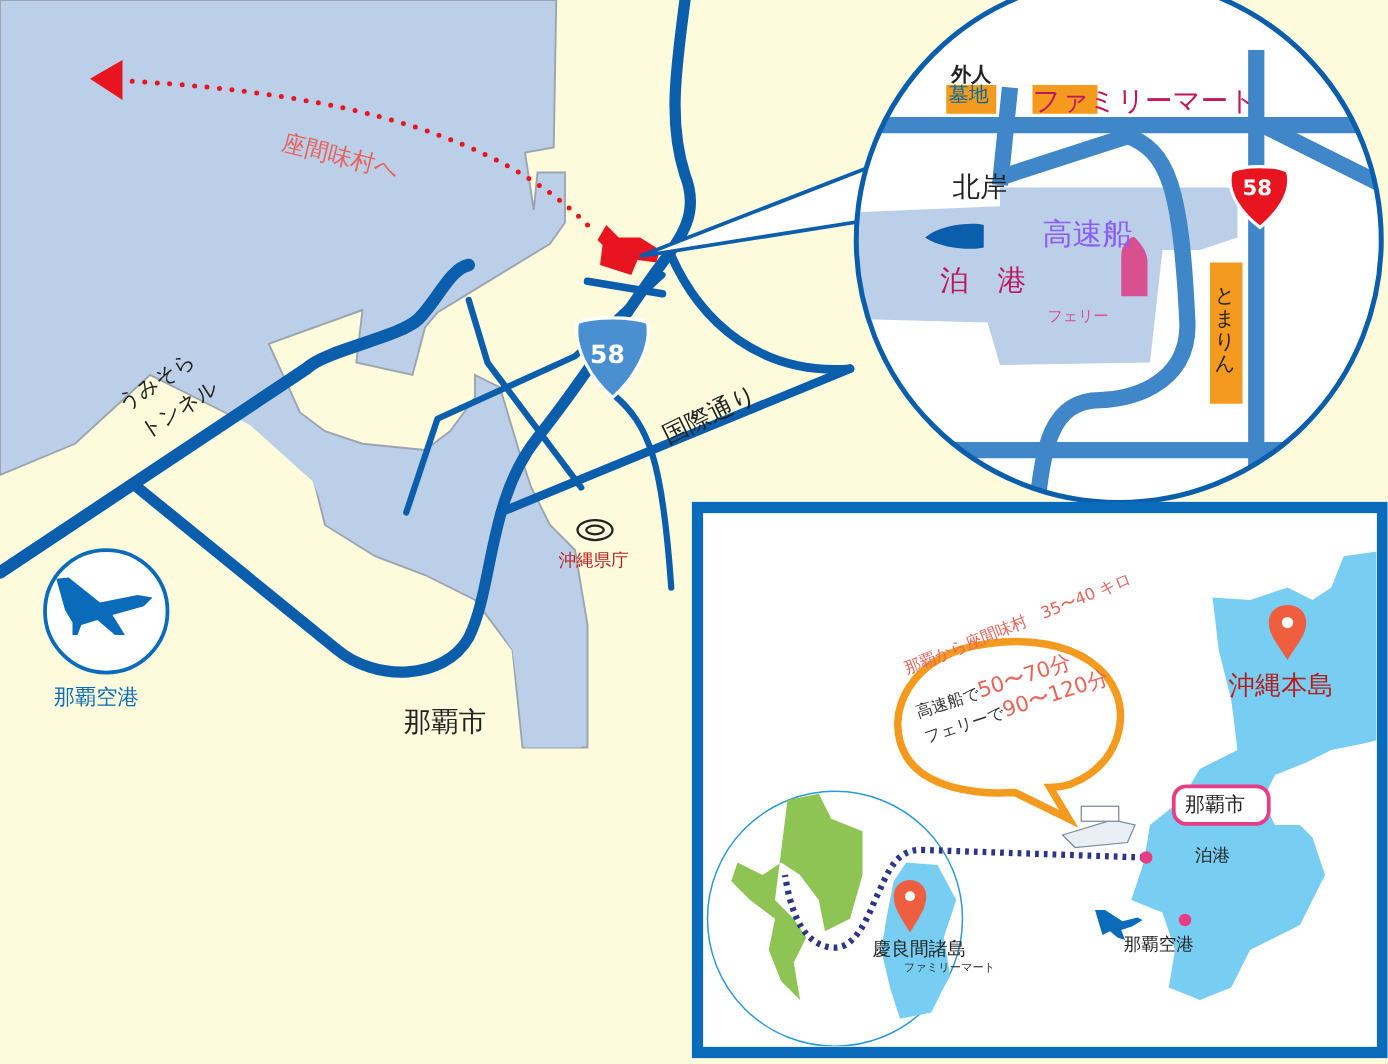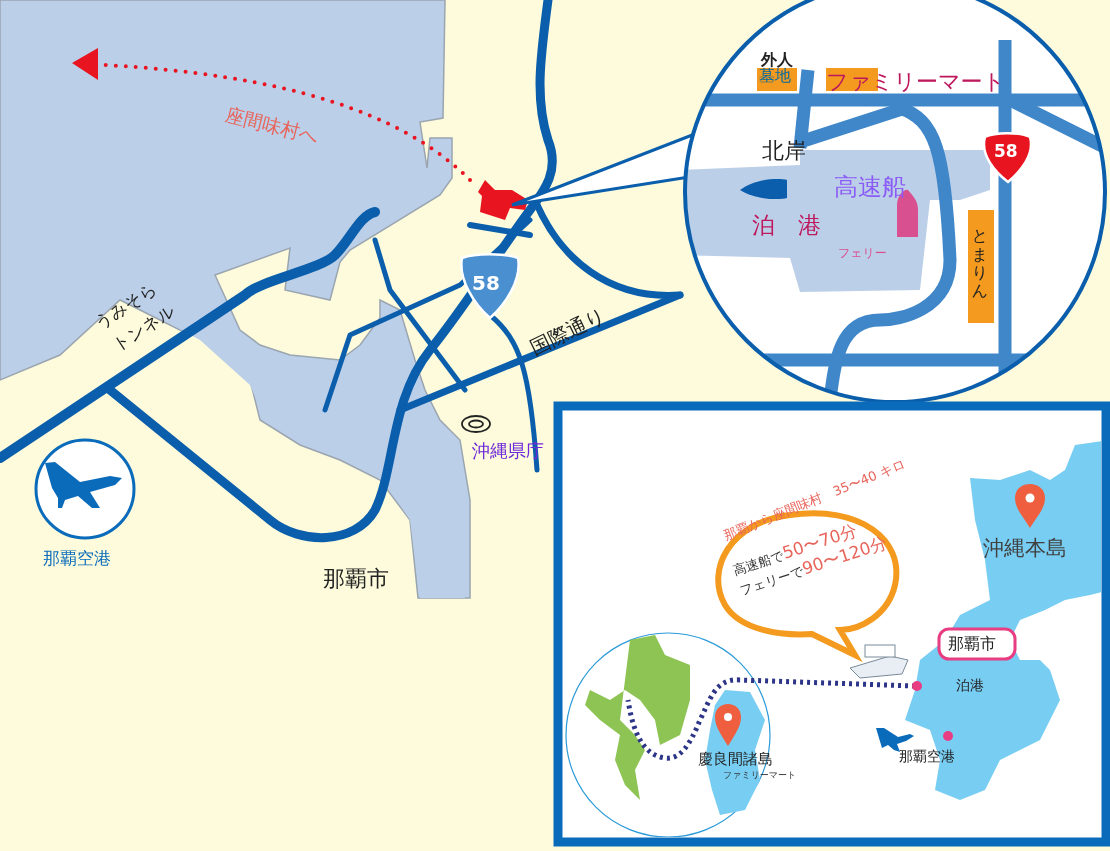--- a/index.html
+++ b/index.html
@@ -105,21 +105,21 @@
 
 <div class="lbl" style="left:228px;top:105px;font-size:19px;color:#e8645a;transform:rotate(14deg);transform-origin:left top;">座間味村へ</div>
 
 <div class="lbl" style="left:92px;top:318px;font-size:17px;color:#222;transform:rotate(-33deg);transform-origin:left top;">うみそら</div>
 <div class="lbl" style="left:110px;top:340px;font-size:17px;color:#222;transform:rotate(-33deg);transform-origin:left top;">トンネル</div>
 
 <div class="lbl" style="left:472px;top:273px;font-size:20px;font-weight:bold;color:#ffffff;">58</div>
 
 <div class="lbl" style="left:527px;top:340px;font-size:20px;color:#222;transform:rotate(-26deg);transform-origin:left top;">国際通り</div>
 
-<div class="lbl" style="left:472px;top:442px;font-size:18px;color:#6d28d9;">沖縄県庁</div>
+<div class="lbl" style="left:447px;top:442px;font-size:14px;color:#b91c1c;">沖縄県庁</div>
 
 <div class="lbl" style="left:43px;top:550px;font-size:17px;color:#0a6bbb;">那覇空港</div>
 
 <div class="lbl" style="left:323px;top:568px;font-size:22px;color:#222;">那覇市</div>
 
 <div class="lbl" style="left:761px;top:52px;font-size:16px;color:#222;font-weight:bold;">外人</div>
 <div class="lbl" style="left:759px;top:68px;font-size:16px;color:#0369a1;">墓地</div>
 <div class="lbl" style="left:826px;top:71px;font-size:22px;color:#be185d;">ファミリーマート</div>
 <div class="lbl" style="left:762px;top:140px;font-size:22px;color:#222;">北岸</div>
 <div class="lbl" style="left:797px;top:175px;font-size:24px;color:#8b5cf6;margin-left:37px;">高速船</div>
@@ -132,20 +132,20 @@
 
 <div style="position:absolute;left:730px;top:560px;transform:rotate(-18deg);transform-origin:left top;line-height:1.25;">
   <div style="white-space:nowrap;">
     <span style="font-size:13px;color:#333;">高速船で</span><span style="font-size:17px;color:#e8645a;">50〜70分</span>
   </div>
   <div style="white-space:nowrap;">
     <span style="font-size:13px;color:#333;">フェリーで</span><span style="font-size:17px;color:#e8645a;">90〜120分</span>
   </div>
 </div>
 
-<div class="lbl" style="left:983px;top:538px;font-size:21px;color:#404040;">沖縄本島</div>
+<div class="lbl" style="left:983px;top:538px;font-size:21px;color:#b91c1c;">沖縄本島</div>
 <div class="lbl" style="left:948px;top:636px;font-size:16px;color:#222;">那覇市</div>
 <div class="lbl" style="left:956px;top:678px;font-size:14px;color:#222;">泊港</div>
 <div class="lbl" style="left:899px;top:749px;font-size:14px;color:#222;">那覇空港</div>
 <div class="lbl" style="left:698px;top:752px;font-size:15px;color:#222;">慶良間諸島</div>
 <div class="lbl" style="left:723px;top:771px;font-size:9px;color:#333;">ファミリーマート</div>
 
 </div>
 
 </body></html>

